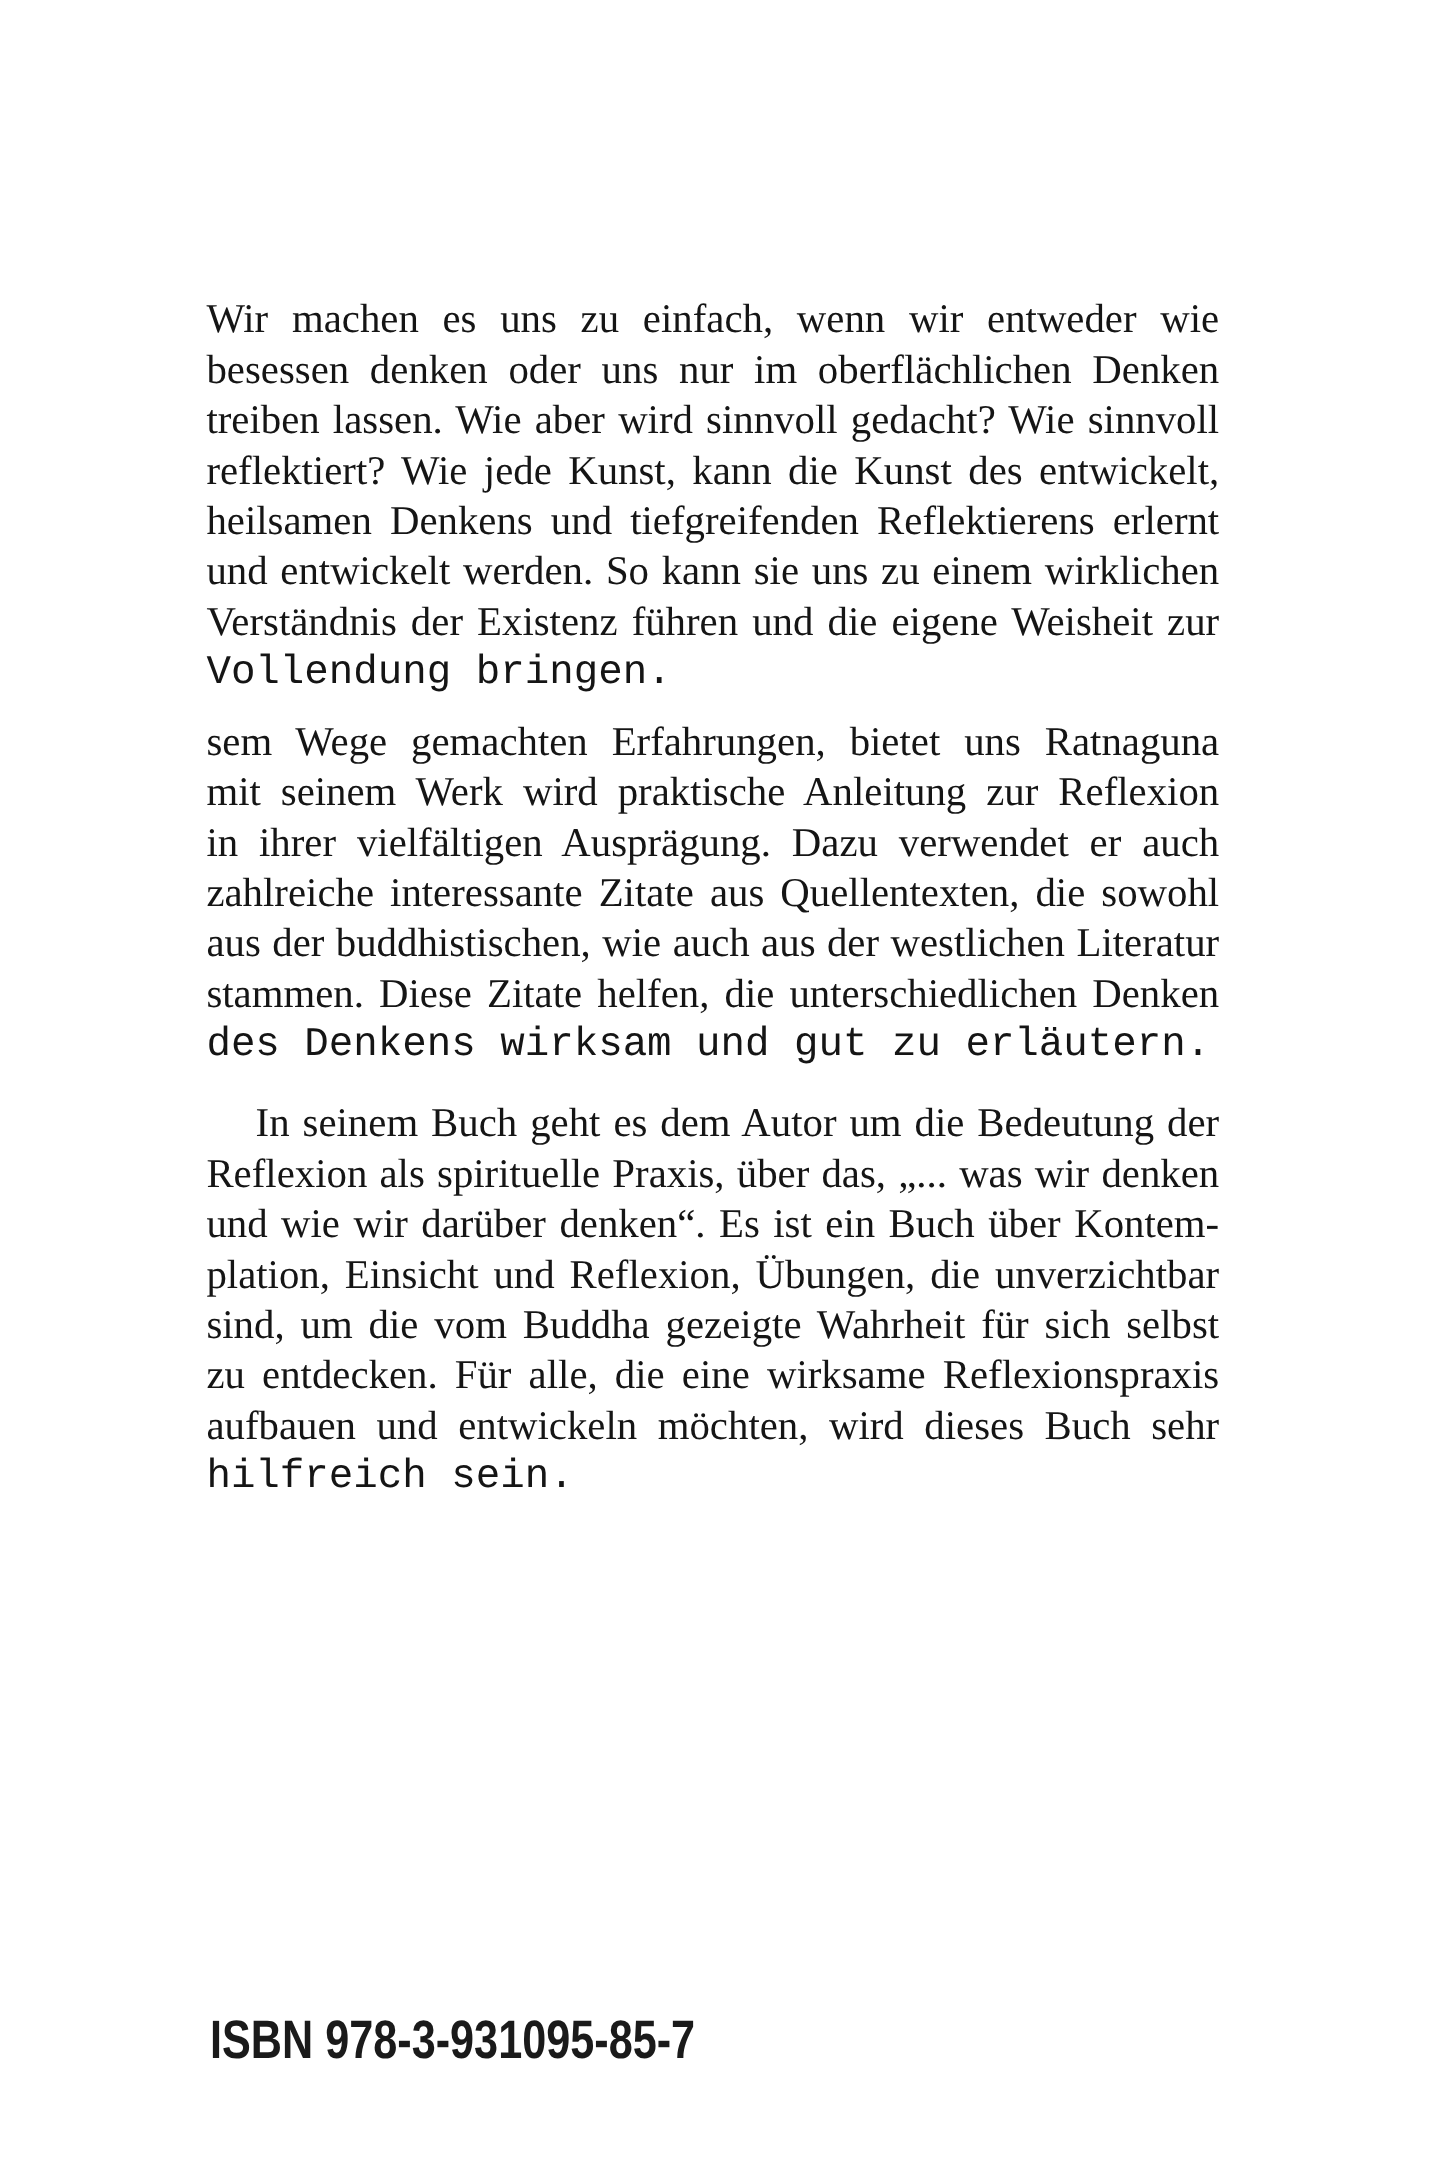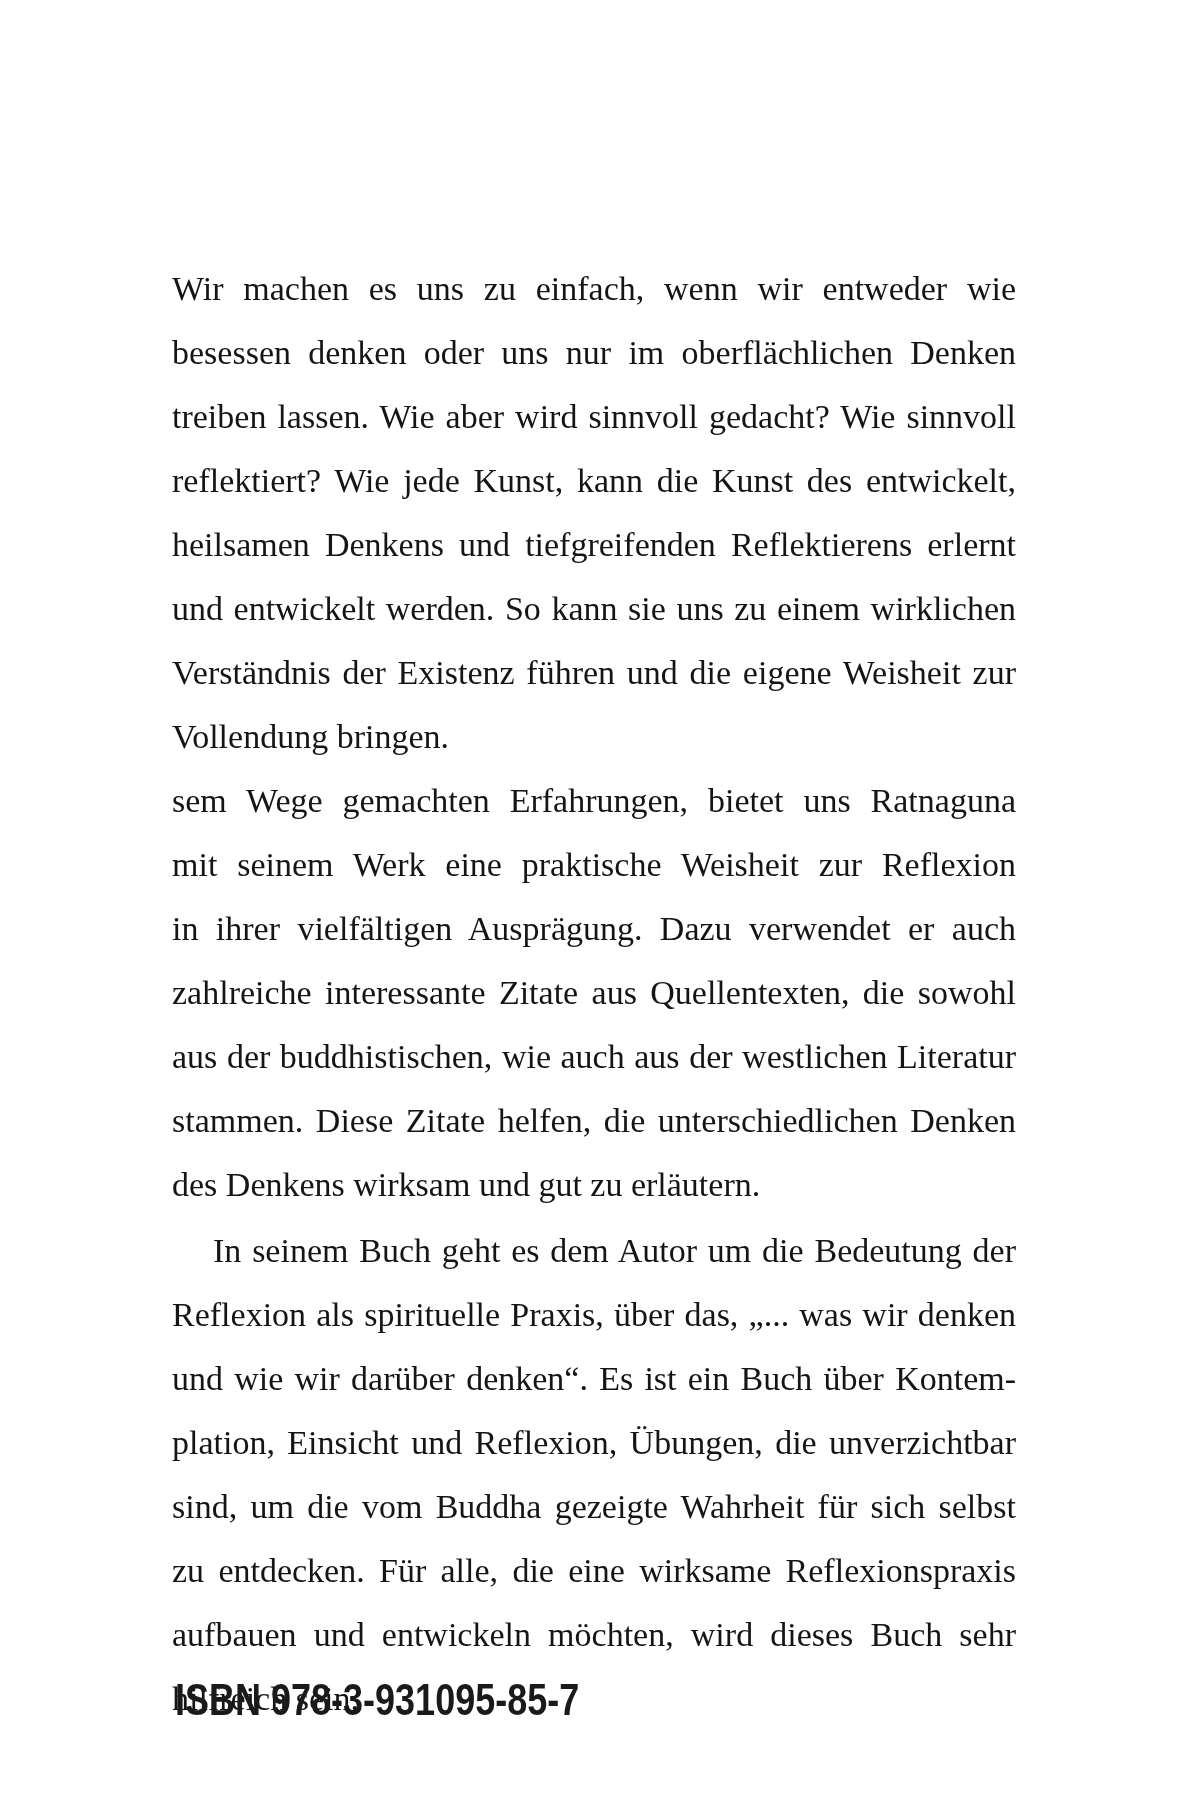--- a/index.html
+++ b/index.html
@@ -25,23 +25,22 @@
     font-size: 34px;
     line-height: 42px;
   }
   .para { margin: 0; }
   .para.p2 { margin-top: 16px; }
   .para.p3 { margin-top: 24px; }
   .line {
     text-align: justify;
     text-align-last: justify;
     white-space: normal;
-    margin-top: 22px;
   }
-  .line.para-end { text-align-last: left; }
+  .line.para-end { text-align-last: left; font-family: Liberation Mono, monospace; }
   .line.indent { text-indent: 41px; }
   .isbn {
     position: absolute;
     left: 175px;
     top: 1677px;
     font-family: "Liberation Sans", "DejaVu Sans", sans-serif;
     font-weight: 700;
     font-size: 45px;
     line-height: 45px;
     color: #1a1a1a;
@@ -64,21 +63,21 @@
       <div class="line">treiben lassen. Wie aber wird sinnvoll gedacht? Wie sinnvoll</div>
       <div class="line">reflektiert? Wie jede Kunst, kann die Kunst des entwickelt,</div>
       <div class="line">heilsamen Denkens und tiefgreifenden Reflektierens erlernt</div>
       <div class="line">und entwickelt werden. So kann sie uns zu einem wirklichen</div>
       <div class="line">Verständnis der Existenz führen und die eigene Weisheit zur</div>
       <div class="line para-end">Vollendung bringen.</div>
     </div>
 
     <div class="para p2">
       <div class="line">sem Wege gemachten Erfahrungen, bietet uns Ratnaguna</div>
-      <div class="line">mit seinem Werk eine praktische Weisheit zur Reflexion</div>
+      <div class="line">mit seinem Werk wird praktische Anleitung zur Reflexion</div>
       <div class="line">in ihrer vielfältigen Ausprägung. Dazu verwendet er auch</div>
       <div class="line">zahlreiche interessante Zitate aus Quellentexten, die sowohl</div>
       <div class="line">aus der buddhistischen, wie auch aus der westlichen Literatur</div>
       <div class="line">stammen. Diese Zitate helfen, die unterschiedlichen Denken</div>
       <div class="line para-end">des Denkens wirksam und gut zu erläutern.</div>
     </div>
 
     <div class="para p3">
       <div class="line indent">In seinem Buch geht es dem Autor um die Bedeutung der</div>
       <div class="line">Reflexion als spirituelle Praxis, über das, „... was wir denken</div>

